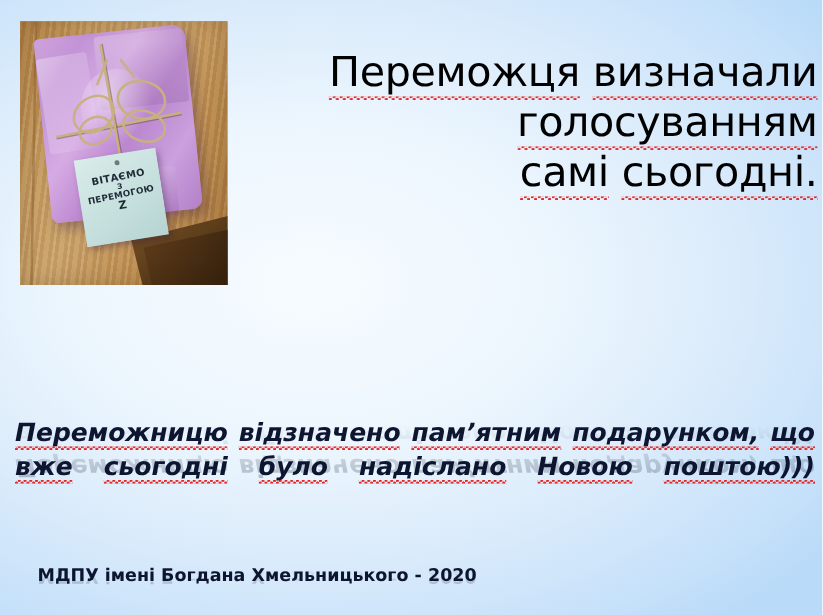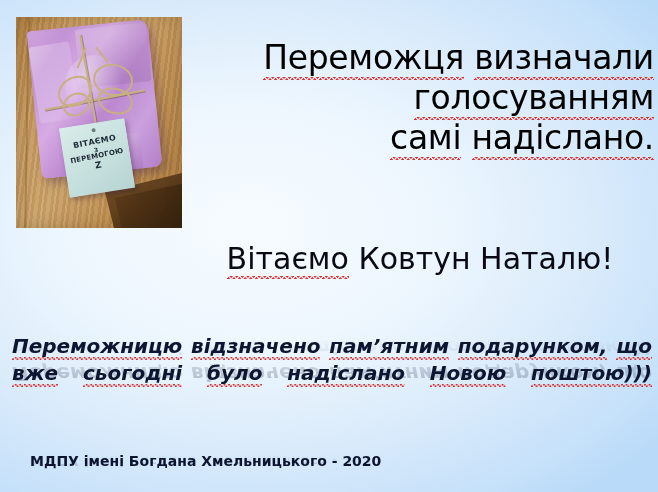--- a/index.html
+++ b/index.html
@@ -326,26 +326,23 @@
         <div class="tag-l4">Z</div>
       </div>
     </div>
 
     <div class="photo-vignette"></div>
   </div>
 
   <div id="headline">
     <span class="ln"><span class="sq">Переможця</span> <span class="sq">визначали</span></span>
     <span class="ln"><span class="sq">голосуванням</span></span>
-    <span class="ln"><span class="sq">самі</span> <span class="sq">надіслано.</span></span>
+    <span class="ln"><span class="sq">самі</span> <span class="sq">сьогодні.</span></span>
   </div>
 
-  <div id="greeting">
-    <span class="sq">Вітаємо</span> <span>Ковтун Наталю!</span>
-  </div>
 
   <div id="para-block">
     <div id="para"><span class="sq-b">Переможницю</span> <span class="sq-b">відзначено</span> <span class="sq-b">пам’ятним</span> <span class="sq-b">подарунком,</span> <span class="sq-b">що</span> <span class="sq-b">вже</span> <span class="sq-b">сьогодні</span> <span class="sq-b">було</span> <span class="sq-b">надіслано</span> <span class="sq-b">Новою</span> <span class="sq-b">поштою)))</span></div>
 
     <div id="para-reflect" aria-hidden="true"><span>Переможницю</span> <span>відзначено</span> <span>пам’ятним</span> <span>подарунком,</span> <span>що</span> <span>вже</span> <span>сьогодні</span> <span>було</span> <span>надіслано</span> <span>Новою</span> <span>поштою)))</span></div>
   </div>
 
   <div id="footer-block">
     <div id="footer">МДПУ імені Богдана Хмельницького  - 2020</div>
     <div id="footer-reflect" aria-hidden="true">МДПУ імені Богдана Хмельницького  - 2020</div>

